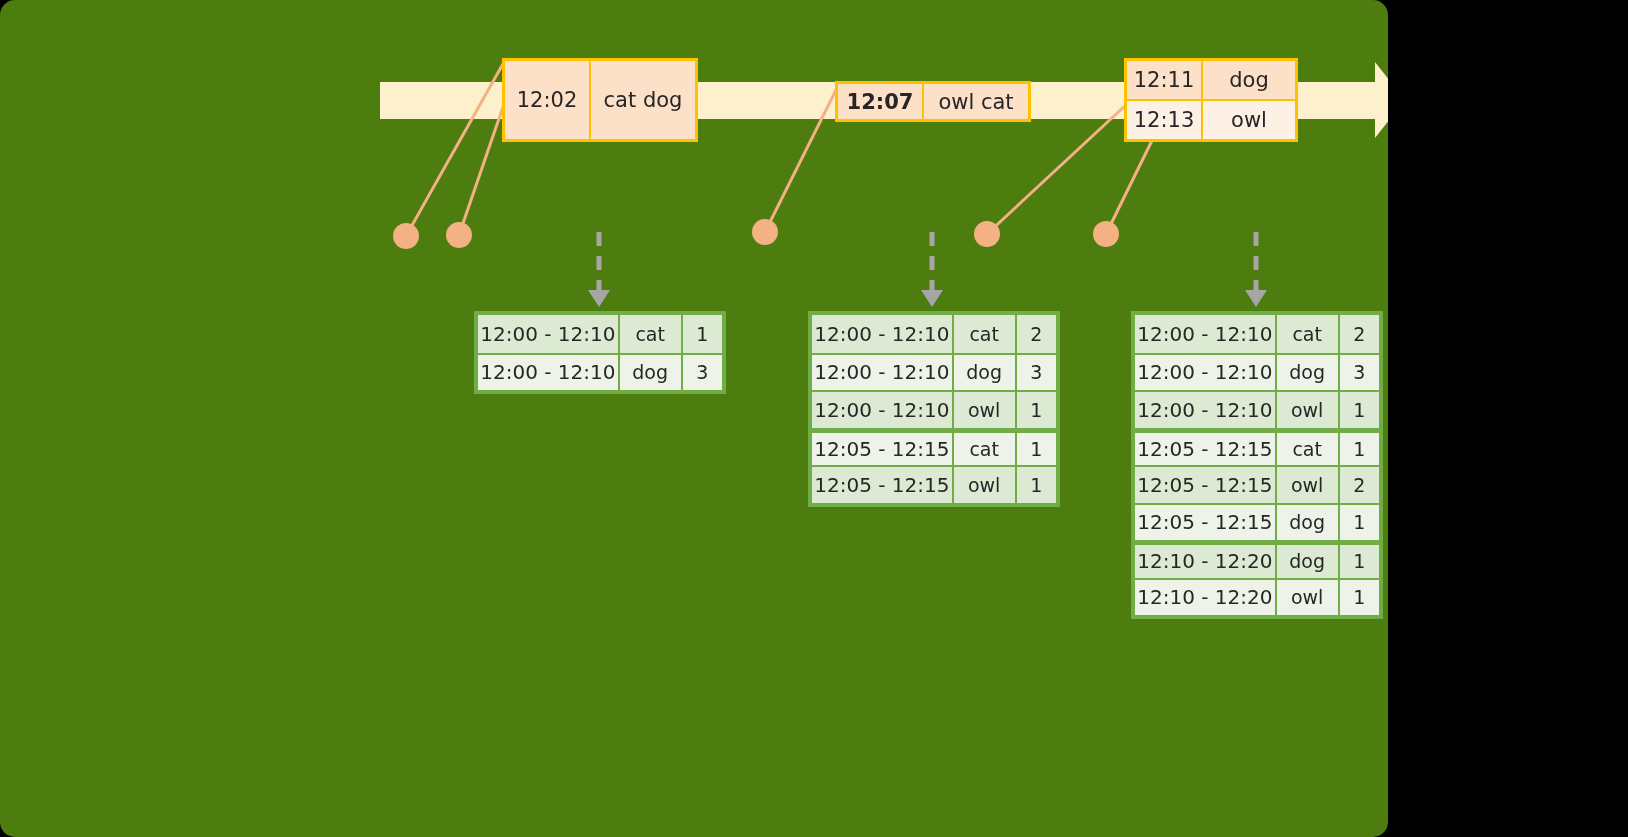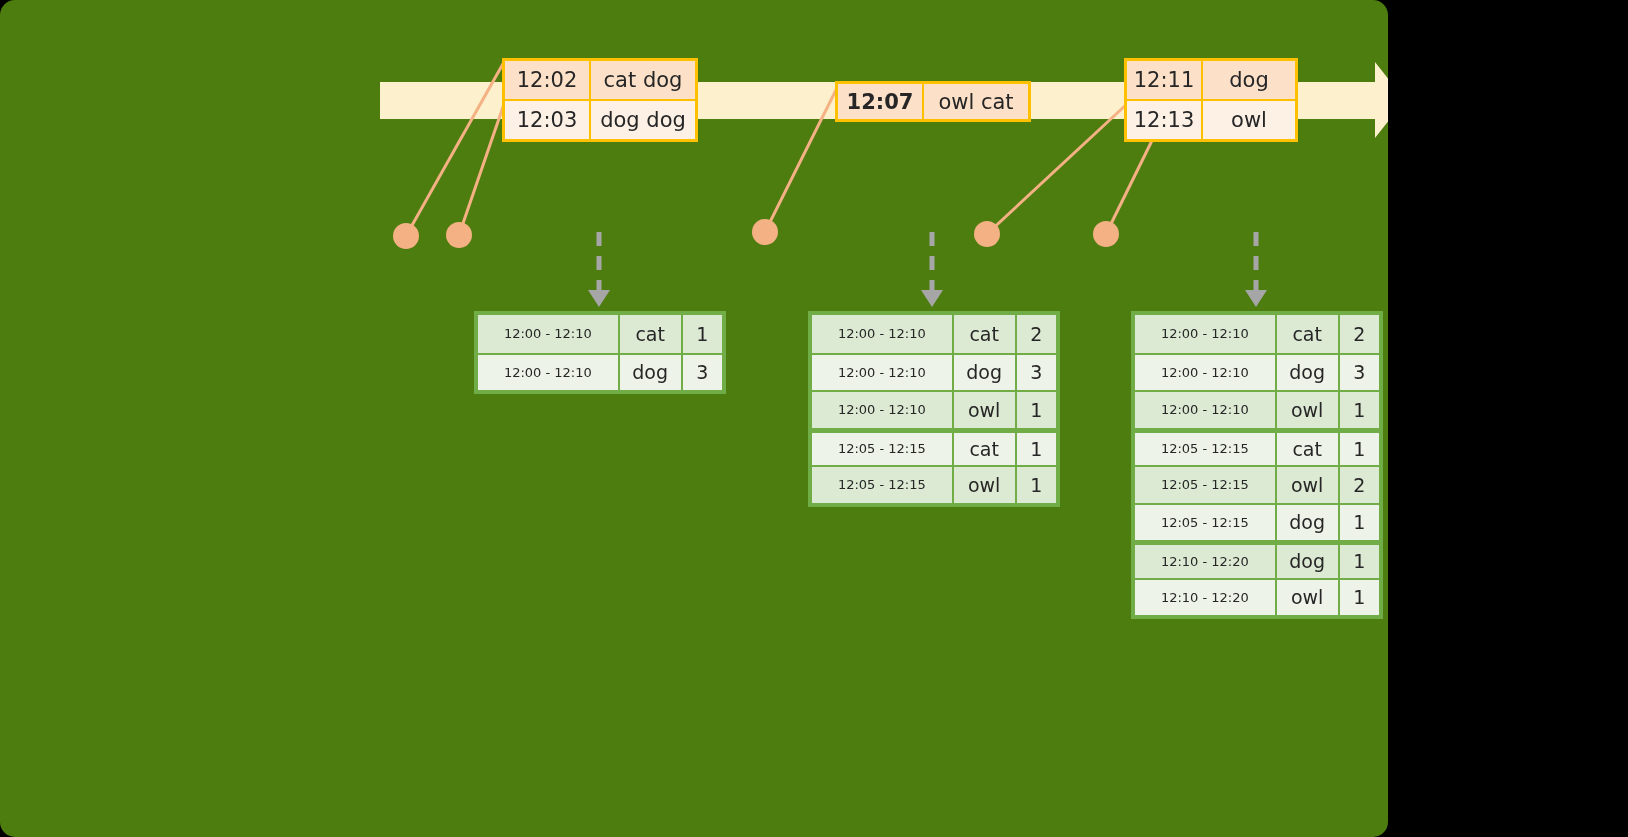--- a/index.html
+++ b/index.html
@@ -82,21 +82,21 @@
   .res-row.shade-a { background: #dce9d3; }
   .res-row.shade-b { background: #edf3e8; }
   .res-row + .res-row { border-top: 2px solid #70ad47; }
   .res-row.group-start { border-top: 5px solid #70ad47; }
   .res-win {
     width: 140px;
     border-right: 2px solid #70ad47;
     display: flex;
     align-items: center;
     justify-content: center;
-    font-size: 13px;
+    font-size: 20px;
     color: #262626;
     white-space: nowrap;
   }
   .res-word {
     width: 62px;
     border-right: 2px solid #70ad47;
     display: flex;
     align-items: center;
     justify-content: center;
     font-size: 19px;
@@ -150,24 +150,20 @@
         </g>
       </g>
   </svg>
 
   <div id="events-host">
       <div class="event-box" style="left: 502px; top: 58px; width: 196px; height: 84px;">
         <div class="event-row shade-a">
           <div class="event-time" style="width: 84px;">12:02</div>
           <div class="event-words">cat dog</div>
         </div>
-        <div class="event-row shade-b">
-          <div class="event-time" style="width: 84px;">12:03</div>
-          <div class="event-words">dog dog</div>
-        </div>
       </div>
       <div class="event-box" style="left: 835px; top: 81px; width: 196px; height: 41px;">
         <div class="event-row shade-a">
           <div class="event-time" style="width: 84px; font-weight: bold;">12:07</div>
           <div class="event-words">owl cat</div>
         </div>
       </div>
       <div class="event-box" style="left: 1124px; top: 58px; width: 174px; height: 84px;">
         <div class="event-row shade-a">
           <div class="event-time" style="width: 74px;">12:11</div>

